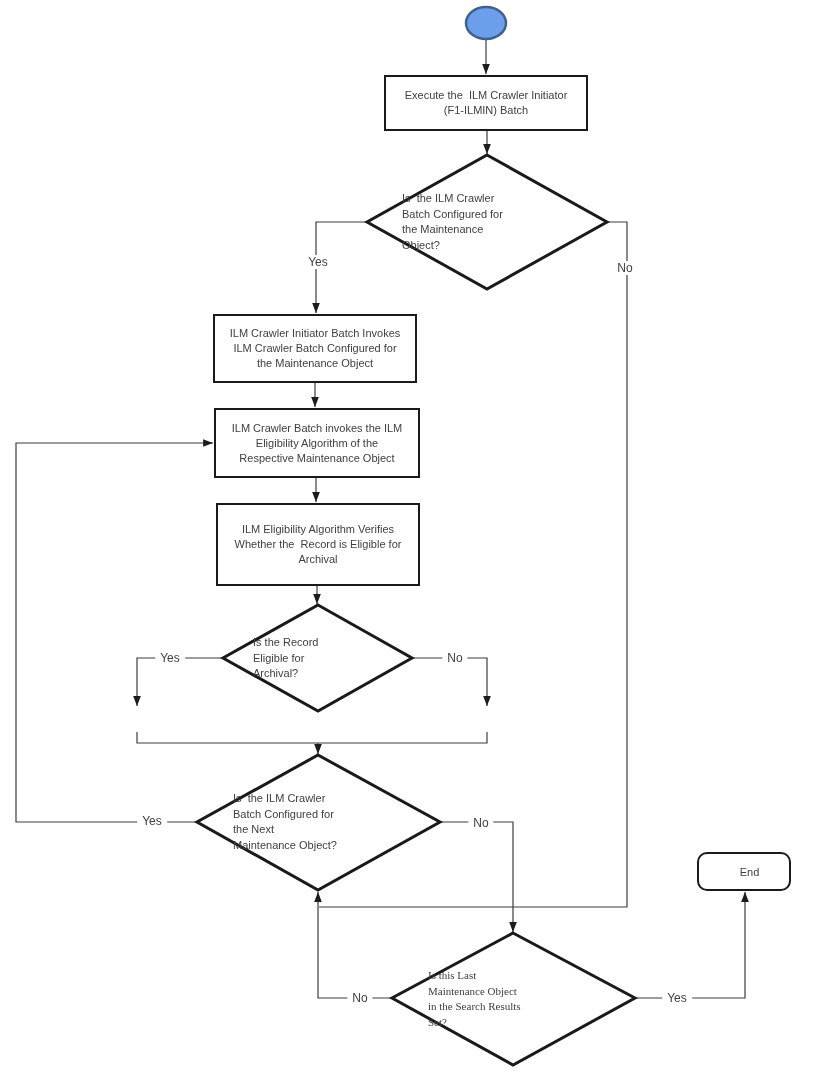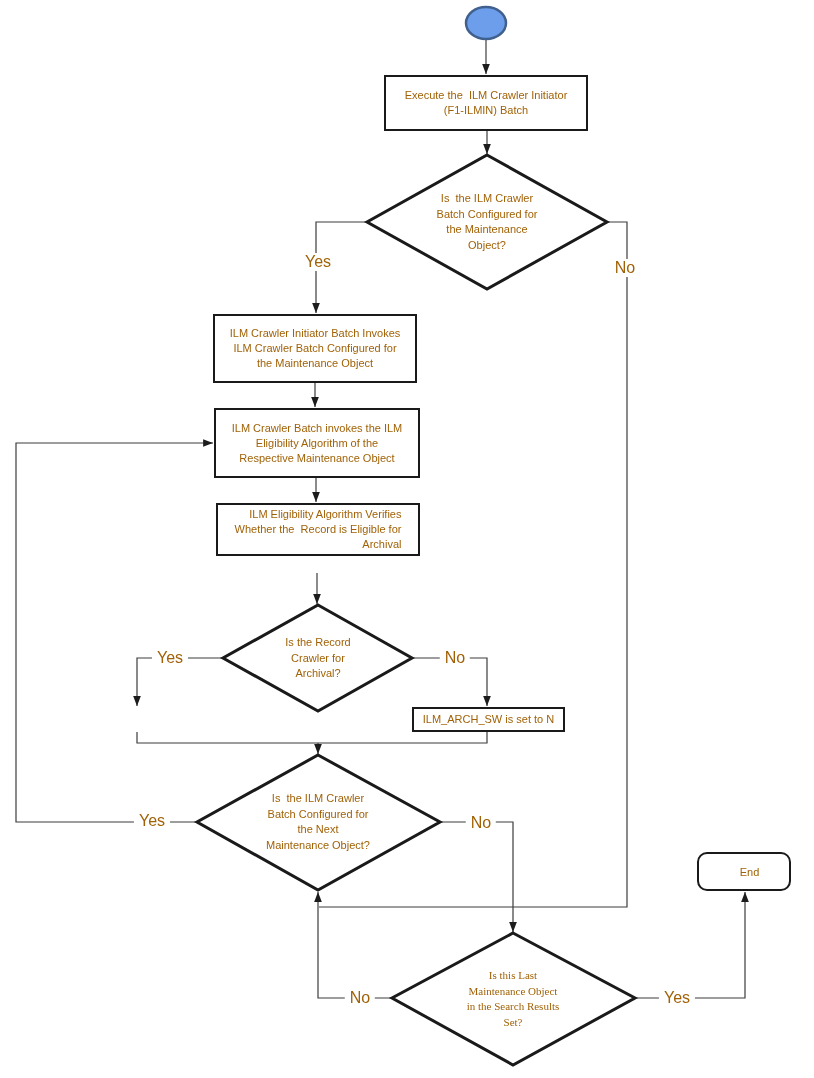--- a/index.html
+++ b/index.html
@@ -1,21 +1,21 @@
 <!DOCTYPE html>
 <html><head>
 <meta charset="utf-8">
 <style>
   html,body{margin:0;padding:0;background:#ffffff;}
   .canvas{
     position:relative;
     width:814px;height:1078px;
     background:#ffffff;
     font-family:"Liberation Sans", sans-serif;
-    color:#a16207;
+    color:#404040;
     overflow:hidden;
   }
   svg.layer{position:absolute;left:0;top:0;}
   .connector{stroke:#3d3d3d;stroke-width:1.2;fill:none;}
   .shape{fill:#ffffff;stroke:#1a1a1a;stroke-width:3;}
   .box{
     position:absolute;
     background:#ffffff;
     border:2.5px solid #1a1a1a;
     display:flex;align-items:center;justify-content:center;
@@ -31,30 +31,30 @@
     border:2.5px solid #1a1a1a;
     border-radius:10px;
     display:flex;align-items:center;justify-content:center;
     font-size:11px;
     box-sizing:border-box;
     padding-left:11px;
   }
   .dtext{
     position:absolute;
     transform:translate(-50%,-50%);
-    text-align:center;
+    text-align:left;
     font-size:11px;line-height:15.5px;
     white-space:pre-wrap;
   }
   .edge-label{
     position:absolute;
     transform:translate(-50%,-50%);
     background:#ffffff;
     padding:0 5px;
-    font-size:16px;
+    font-size:12px;
   }
 </style>
 </head>
 <body>
 
 <div class="canvas">
 
   <svg class="layer" width="814" height="1078">
     <defs>
       <marker id="ah" viewBox="0 0 10 8" markerWidth="11" markerHeight="9" refX="9.5" refY="4" orient="auto" markerUnits="userSpaceOnUse">
@@ -90,35 +90,34 @@
 (F1-ILMIN) Batch</div>
 
   <div class="box" style="left:213px;top:314px;width:204px;height:69px;">ILM Crawler Initiator Batch Invokes
 ILM Crawler Batch Configured for
 the Maintenance Object</div>
 
   <div class="box" style="left:214px;top:408px;width:206px;height:70px;">ILM Crawler Batch invokes the ILM
 Eligibility Algorithm of the
 Respective Maintenance Object</div>
 
-  <div class="box" style="left:216px;top:503px;width:204px;height:53px;text-align:right;">ILM Eligibility Algorithm Verifies
+  <div class="box" style="left:216px;top:503px;width:204px;height:83px;">ILM Eligibility Algorithm Verifies
 Whether the  Record is Eligible for
 Archival</div>
 
 
-  <div class="box small" style="left:412px;top:707px;width:153px;height:25px;">ILM_ARCH_SW is set to N</div>
 
   <div class="end-box" style="left:697px;top:852px;width:94px;height:39px;">End</div>
 
   <div class="dtext" style="left:487px;top:222px;width:170px;">Is  the ILM Crawler
 Batch Configured for
 the Maintenance
 Object?</div>
   <div class="dtext" style="left:318px;top:658px;width:130px;">Is the Record
-Crawler for
+Eligible for
 Archival?</div>
   <div class="dtext" style="left:318px;top:822px;width:170px;">Is  the ILM Crawler
 Batch Configured for
 the Next
 Maintenance Object?</div>
   <div class="dtext" style="left:513px;top:999px;width:170px;font-family:Liberation Serif, serif;">Is this Last
 Maintenance Object
 in the Search Results
 Set?</div>
 

